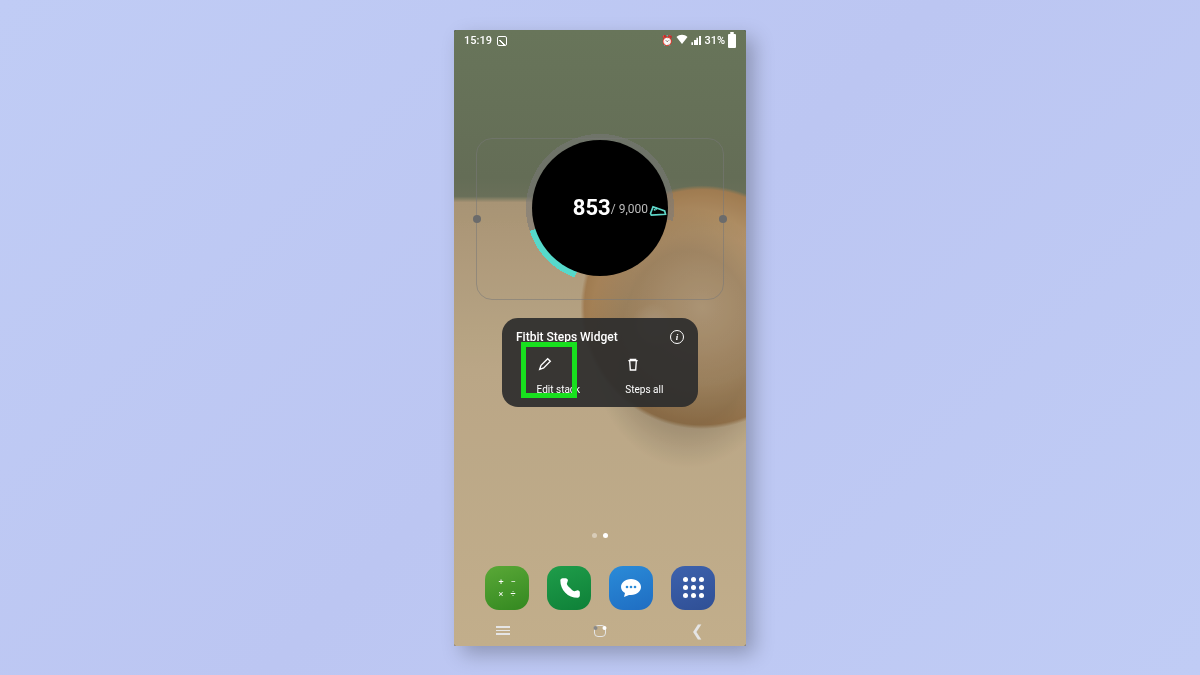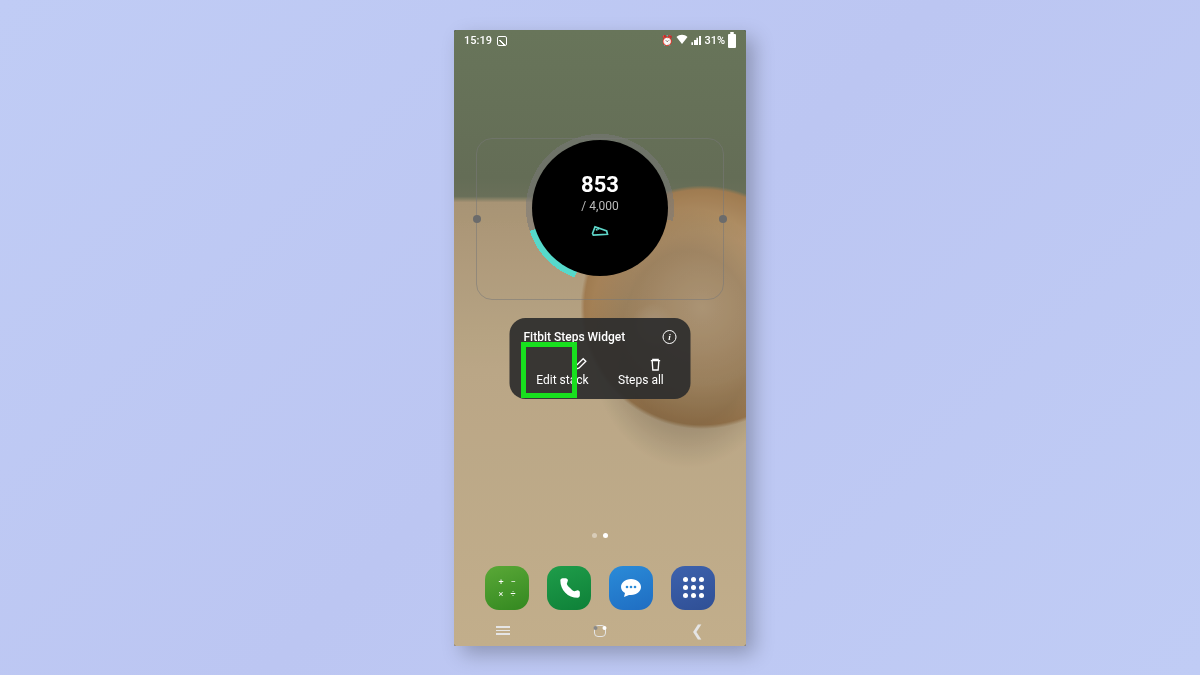--- a/index.html
+++ b/index.html
@@ -87,21 +87,21 @@
     position:absolute;
     top: 100px;
     left: 50%;
     transform: translateX(-50%);
     width: 156px;
     height: 156px;
     z-index:6;
   }
   .ring-inner{
     position:absolute;inset:10px;border-radius:50%;background:#000;
-    display:flex;flex-direction:column;align-items:center;justify-content:center;
+    display:flex;align-items:center;justify-content:flex-end;
     color:#fff;
   }
   .ring-border{
     position:absolute;inset:2px;border-radius:50%;
     background: conic-gradient(from 200deg, #56d9cb 0deg, #56d9cb 52deg, rgba(120,120,120,0.55) 52deg 260deg, transparent 260deg 360deg);
     -webkit-mask: radial-gradient(circle at center, transparent 0 64px, #000 64px 74px, transparent 74px);
             mask: radial-gradient(circle at center, transparent 0 64px, #000 64px 74px, transparent 74px);
   }
   .steps-val{font-size:22px;font-weight:700;}
   .steps-goal{font-size:12px;color:#bcbcbc;margin-top:2px;}
@@ -112,31 +112,31 @@
   }
   .page-dots-widget span{width:4px;height:4px;border-radius:50%;background:#888;}
   .page-dots-widget span.active{background:#fff;}
 
   
   .panel {
     position:absolute;
     top: 288px;
     left: 50%;
     transform: translateX(-50%);
-    width: 181px;
+    width: 196px;
     background: rgba(45,45,45,0.92);
     border-radius: 16px;
     padding: 10px 12px 10px;
     z-index:7;
     color:#fff;
   }
   .panel-title-row{display:flex;align-items:center;justify-content:space-between;font-size:12px;font-weight:500;padding:2px 2px 10px;}
   .info-icon{width:14px;height:14px;border:1.5px solid #fff;border-radius:50%;display:flex;align-items:center;justify-content:center;font-size:9px;font-family:serif;font-style:italic;font-weight:700;}
   .panel-actions{display:flex;justify-content:space-around;}
-  .panel-action{display:flex;flex-direction:column;align-items:flex-end;gap:1px;font-size:12px;padding:2px 6px;}
+  .panel-action{display:flex;flex-direction:column;align-items:flex-start;gap:12px;font-size:10px;padding:2px 6px;}
   .panel-action svg{width:16px;height:16px;}
 
   
   .highlight {
     position:absolute;
     border: 5px solid #18e01e;
     top: 312px;
     left: 67px;
     width: 56px;
     height: 56px;
@@ -214,21 +214,21 @@
 
   <div class="widget-frame">
     <span class="handle l"></span>
     <span class="handle r"></span>
   </div>
 
   <div class="steps-widget">
     <div class="ring-border"></div>
     <div class="ring-inner">
       <div class="steps-val">853</div>
-      <div class="steps-goal">/ 4,000</div>
+      <div class="steps-goal">/ 9,000</div>
       <span class="shoe-icon">
         <svg width="20" height="16" viewBox="0 0 24 18" fill="none" stroke="#5fd7ca" stroke-width="2">
           <path d="M3 12 L6 4 L12 6 L20 9 L21 13 L4 14 Z"></path>
           <path d="M7 7 L9 8 M9 5 L11 7"></path>
         </svg>
       </span>
     </div>
   </div>
   <div class="page-dots-widget">
     <span></span>

